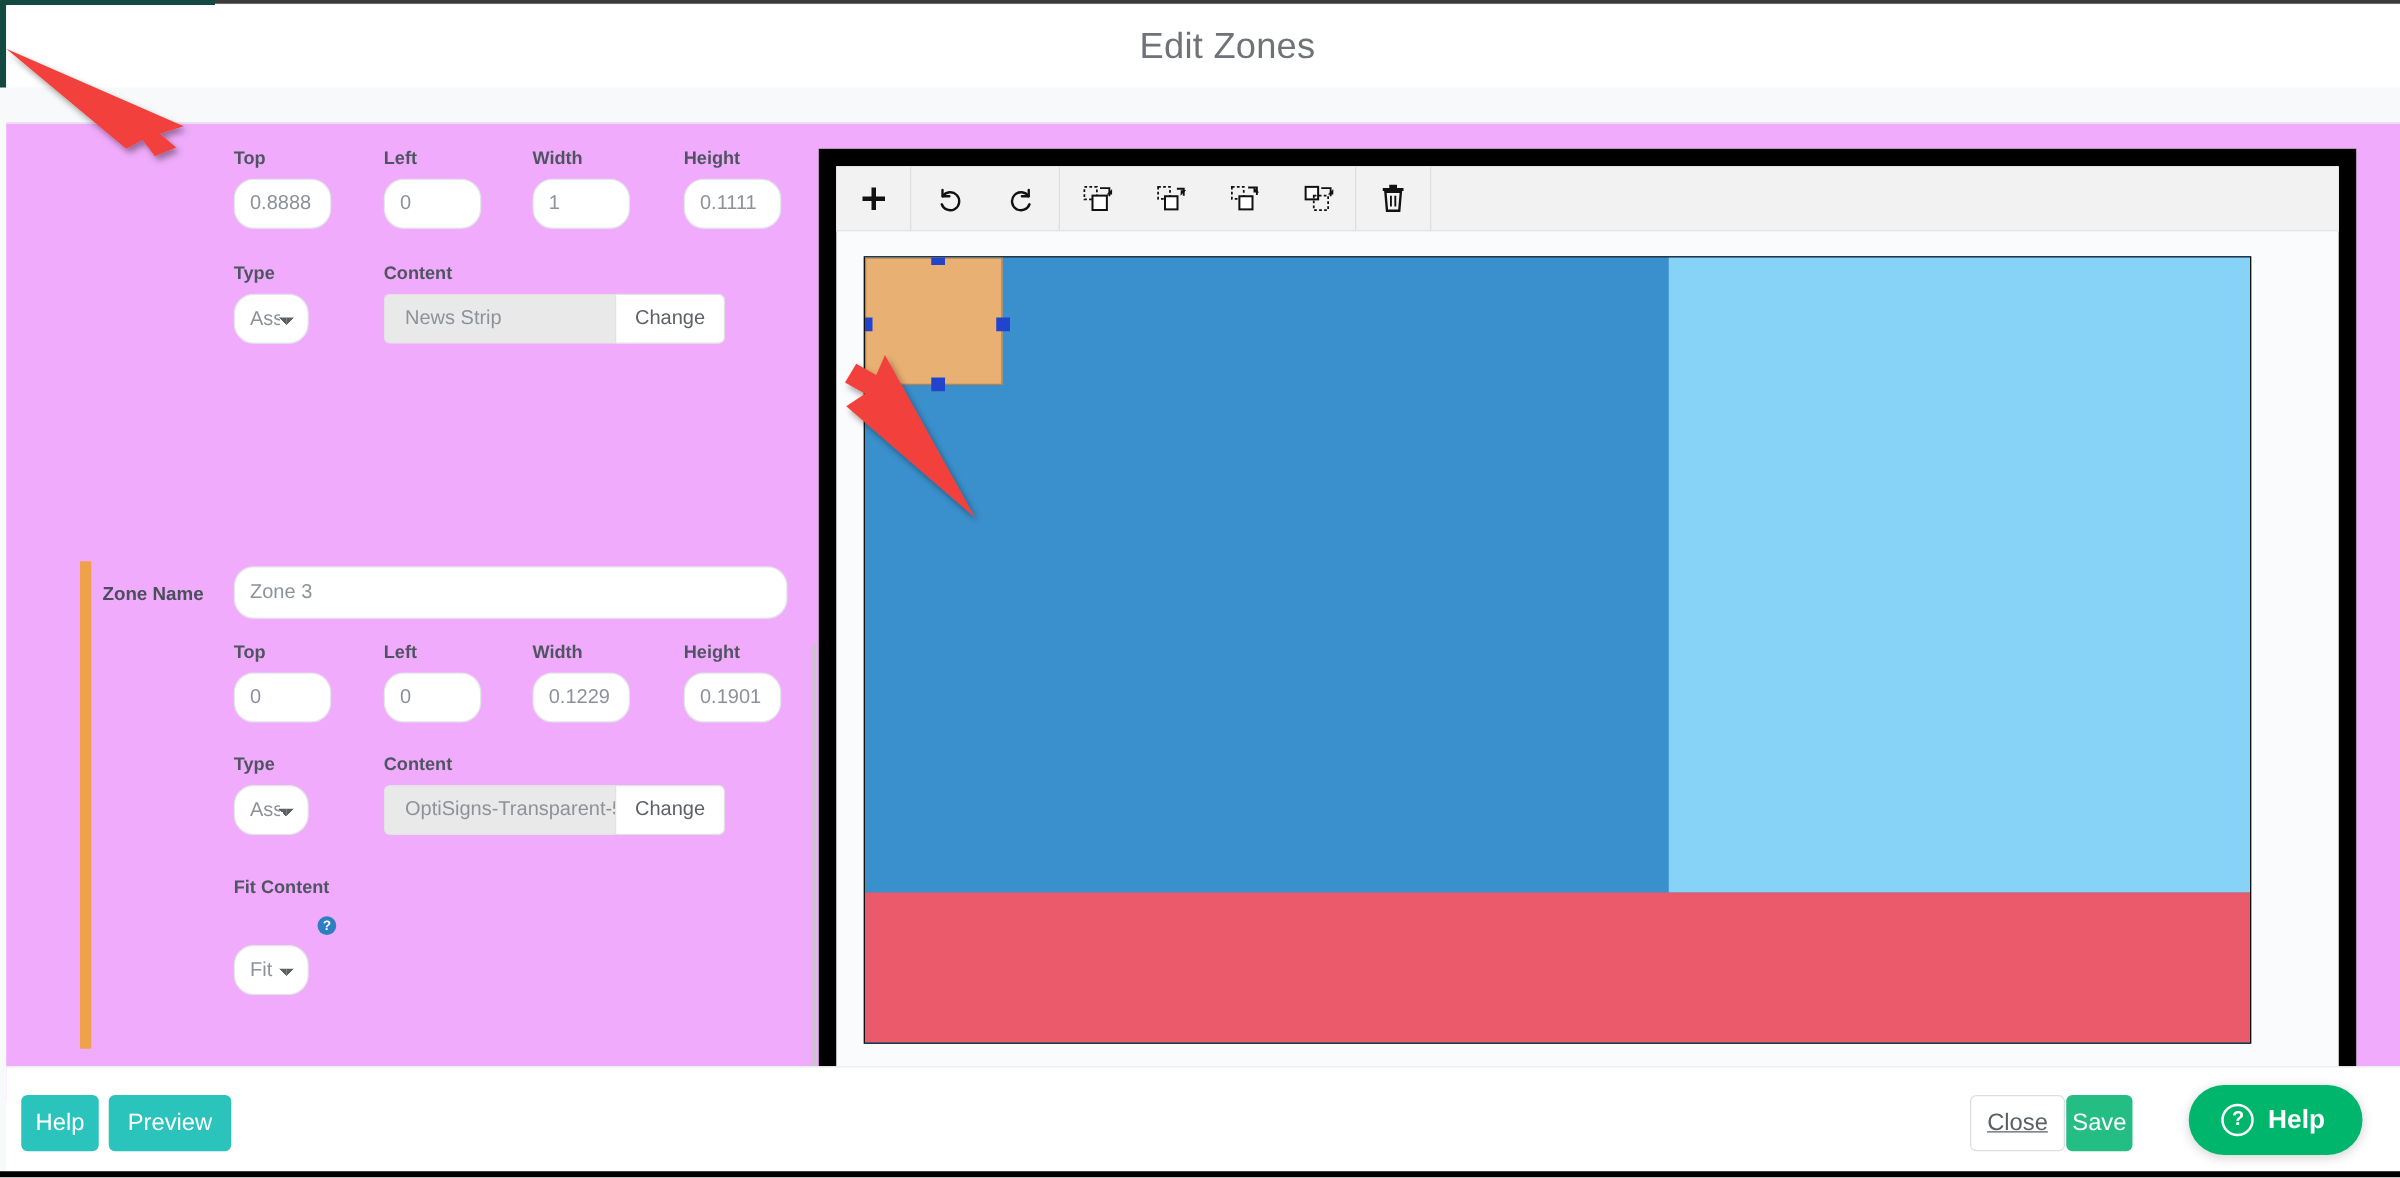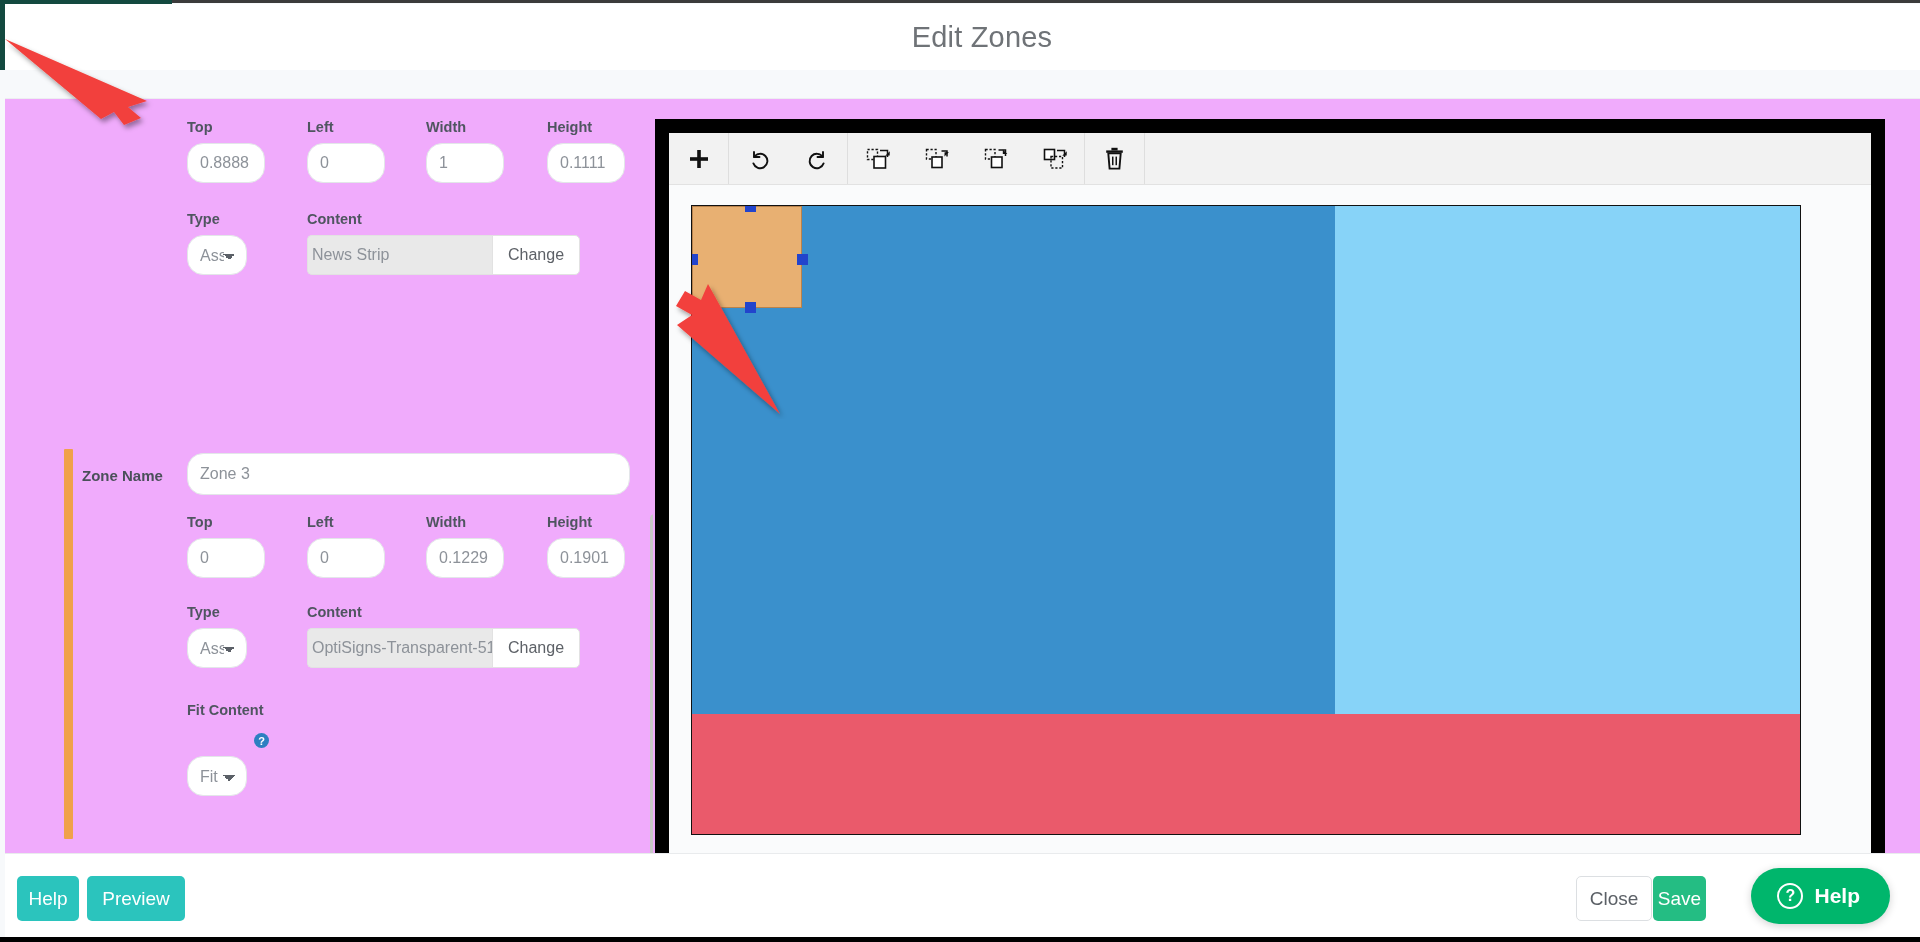--- a/index.html
+++ b/index.html
@@ -113,21 +113,21 @@
   }
 
   .content-grp { position: absolute; display: flex; }
   .content-val {
     width: 185px; height: 40px;
     background: #e9e9e9;
     border: 1px solid #e2e2e2;
     border-right: none;
     border-radius: 5px 0 0 5px;
     display: flex; align-items: center;
-    padding: 0 4px;
+    padding: 0 16px;
     font-size: 16px;
     color: #8d9299;
     white-space: nowrap; overflow: hidden;
   }
   .change-btn {
     height: 40px;
     background: #fff;
     border: 1px solid #e2e2e2;
     border-radius: 0 5px 5px 0;
     padding: 0 15px;
@@ -466,21 +466,21 @@
       <g filter="url(#sh2)">
         <path d="M125 175 L22 86 L37 76 L21 67 L30 52 L46 61 L53 45 Z" fill="#f2413c"></path>
       </g>
     </svg>
 
   </div>
 
   <div class="modal-footer">
     <button class="btn btn-teal" style="left:12px;  top:22px; width:62px;">Help</button>
     <button class="btn btn-teal" style="left:82px;  top:22px; width:98px;">Preview</button>
-    <button class="btn btn-light" style="left:1571px; top:22px; width:76px;">Close</button>
+    <button class="btn btn-light" style="left:1571px; top:22px; width:76px;text-decoration:underline;">Close</button>
     <button class="btn btn-green" style="left:1648px; top:22px; width:53px;">Save</button>
   </div>
 
   <button class="help-fab">
     <span class="fab-ring">?</span>
     <span>Help</span>
   </button>
 
   <div class="bottom-black"></div>
 </div>

